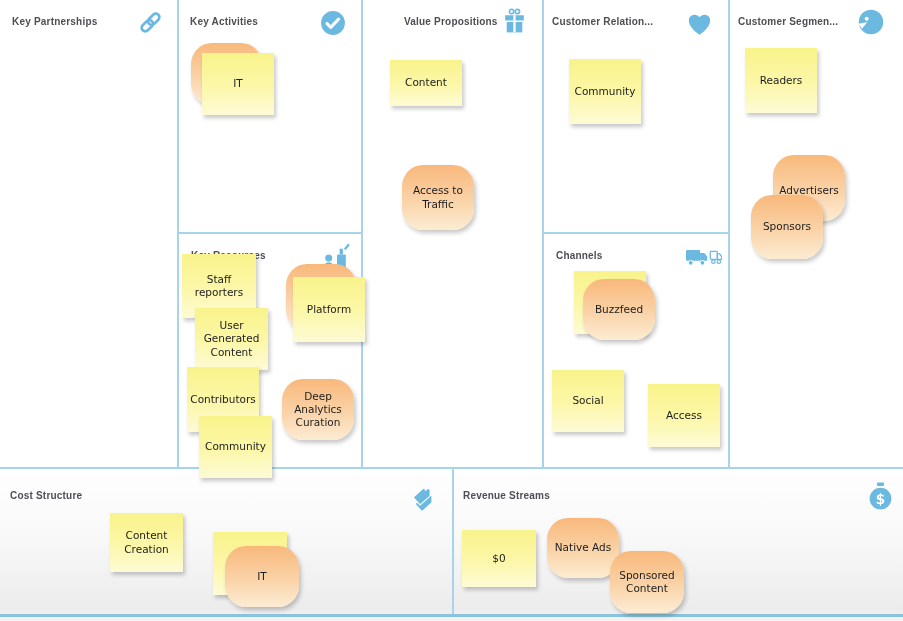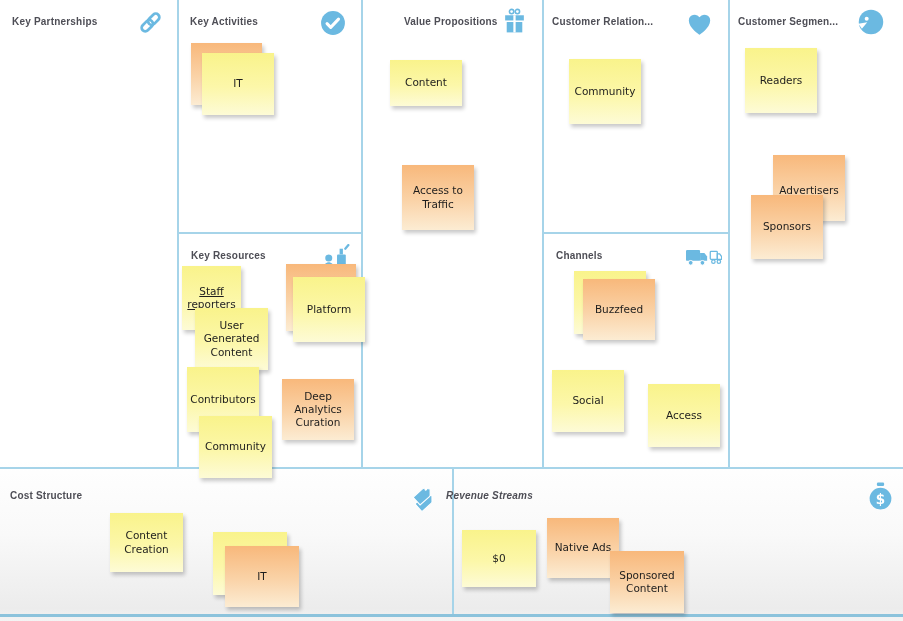--- a/index.html
+++ b/index.html
@@ -16,21 +16,21 @@
   }
   .icon{position:absolute;z-index:2;line-height:0;}
   .note{
     position:absolute;width:72px;height:63px;box-sizing:border-box;padding:4px;
     display:flex;align-items:center;justify-content:center;text-align:center;
     font-size:10.5px;line-height:1.25;color:#1d1d1d;
     font-family:"DejaVu Sans",cursive;
     box-shadow:2px 3px 4px rgba(0,0,0,.22);cursor:move;
   }
   .note.yellow{background:linear-gradient(180deg,#f9f38b 0%,#fcf7a9 55%,#fdfbd6 100%);}
-  .note.orange{background:linear-gradient(180deg,#f8b87b 0%,#fad3a8 55%,#fcecd3 100%);}
+  .note.orange{background:linear-gradient(180deg,#f8b87b 0%,#fad3a8 55%,#fcecd3 100%);border-radius:21px;}
 </style>
 </head>
 <body>
 
 <div class="board">
 
   <div class="gridline" style="left:177px;top:0;width:2px;height:469px;"></div>
   <div class="gridline" style="left:361px;top:0;width:2px;height:469px;"></div>
   <div class="gridline" style="left:542px;top:0;width:2px;height:469px;"></div>
   <div class="gridline" style="left:728px;top:0;width:2px;height:469px;"></div>
@@ -41,21 +41,21 @@
   <div class="bottomline" style="left:0;top:614px;width:903px;height:3px;"></div>
 
   <div class="section-title" style="left:12px;top:16px;">Key Partnerships</div>
   <div class="section-title" style="left:190px;top:16px;">Key Activities</div>
   <div class="section-title" style="left:372px;top:16px;margin-left:32px;">Value Propositions</div>
   <div class="section-title" style="left:552px;top:16px;">Customer Relation...</div>
   <div class="section-title" style="left:738px;top:16px;">Customer Segmen...</div>
   <div class="section-title" style="left:191px;top:250px;">Key Resources</div>
   <div class="section-title" style="left:556px;top:250px;">Channels</div>
   <div class="section-title" style="left:10px;top:490px;">Cost Structure</div>
-  <div class="section-title" style="left:446px;top:490px;font-style:italic;">Revenue Streams</div>
+  <div class="section-title" style="left:463px;top:490px;">Revenue Streams</div>
 
   <span class="icon" style="left:137px;top:9px;">
     <svg viewBox="0 0 24 24" width="27" height="27">
         <g transform="rotate(-45 12 12)" fill="none" stroke="#6bb9e1" stroke-width="2.4">
           <rect x="2.2" y="8.8" width="11.5" height="6.4" rx="3.2"></rect>
           <rect x="10.3" y="8.8" width="11.5" height="6.4" rx="3.2"></rect>
         </g>
       </svg>
   </span>
   <span class="icon" style="left:320px;top:10px;">
@@ -132,21 +132,21 @@
 
   <div class="note yellow" style="left:390px;top:60px;width:72px;height:46px;z-index:3;">Content</div>
   <div class="note orange" style="left:402px;top:165px;width:72px;height:65px;z-index:3;">Access to Traffic</div>
 
   <div class="note yellow" style="left:569px;top:59px;width:72px;height:65px;z-index:3;">Community</div>
 
   <div class="note yellow" style="left:745px;top:48px;width:72px;height:65px;z-index:3;">Readers</div>
   <div class="note orange" style="left:744px;top:155px;width:72px;height:66px;z-index:3;align-items:flex-end;padding-bottom:24px;margin-left:29px;">Advertisers</div>
   <div class="note orange" style="left:751px;top:195px;width:72px;height:64px;z-index:4;">Sponsors</div>
 
-  <div class="note yellow" style="left:182px;top:266px;width:59px;height:64px;z-index:4;text-decoration:underline;">Staff reporters</div>
+  <div class="note yellow" style="left:182px;top:254px;width:74px;height:64px;z-index:4;">Staff reporters</div>
   <div class="note yellow" style="left:195px;top:308px;width:73px;height:62px;z-index:5;">User Generated Content</div>
   <div class="note orange" style="left:286px;top:264px;width:70px;height:67px;z-index:3;"></div>
   <div class="note yellow" style="left:293px;top:277px;width:72px;height:65px;z-index:4;">Platform</div>
   <div class="note yellow" style="left:187px;top:367px;width:72px;height:65px;z-index:6;">Contributors</div>
   <div class="note orange" style="left:282px;top:379px;width:72px;height:61px;z-index:3;">Deep Analytics Curation</div>
   <div class="note yellow" style="left:199px;top:416px;width:73px;height:62px;z-index:7;">Community</div>
 
   <div class="note yellow" style="left:574px;top:271px;width:72px;height:63px;z-index:3;"></div>
   <div class="note orange" style="left:583px;top:279px;width:72px;height:61px;z-index:4;">Buzzfeed</div>
   <div class="note yellow" style="left:552px;top:370px;width:72px;height:62px;z-index:3;">Social</div>

